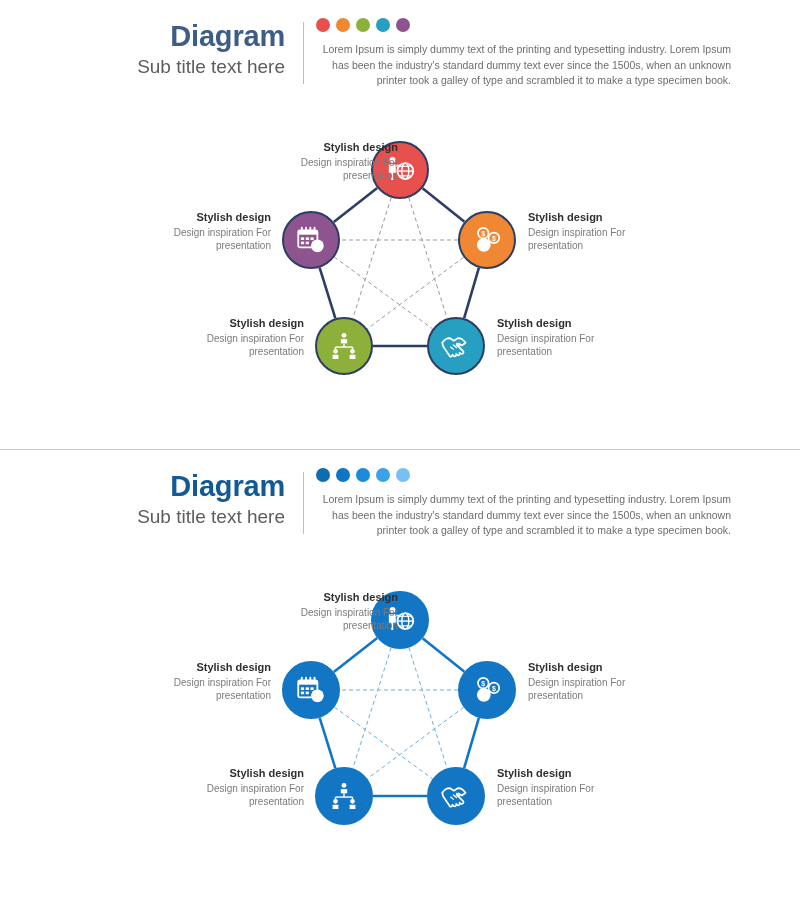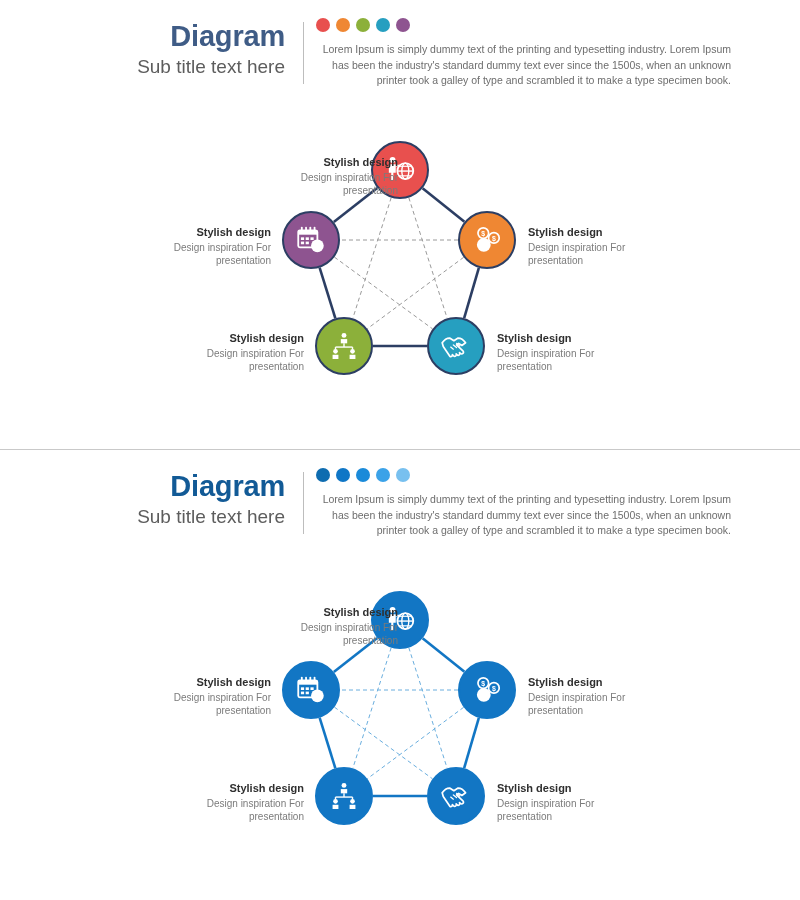--- a/index.html
+++ b/index.html
@@ -38,21 +38,21 @@
     font-size:10.5px;line-height:15.5px;color:#6d6d6d;margin:0;
     width:415px;
     text-align:right;
   }
 
   
   .diagram{position:absolute;left:0;top:118px;width:800px;height:300px;}
   .diagram svg{position:absolute;left:0;top:0;}
 
   .node-label{position:absolute;width:150px;}
-  .nl-title{font-size:11px;font-weight:bold;color:#2f2f2f;line-height:14px;margin:15px 0 2px 0;}
+  .nl-title{font-size:11px;font-weight:bold;color:#2f2f2f;line-height:14px;margin:0 0 2px 0;}
   .nl-desc{font-size:10px;color:#7b7b7b;line-height:13px;margin:0;}
   .al-right{text-align:right;}
   .al-left{text-align:left;}
 </style>
 </head>
 <body>
 
 <div class="page">
     <div class="panel panel-top">
       <div class="hdr">

